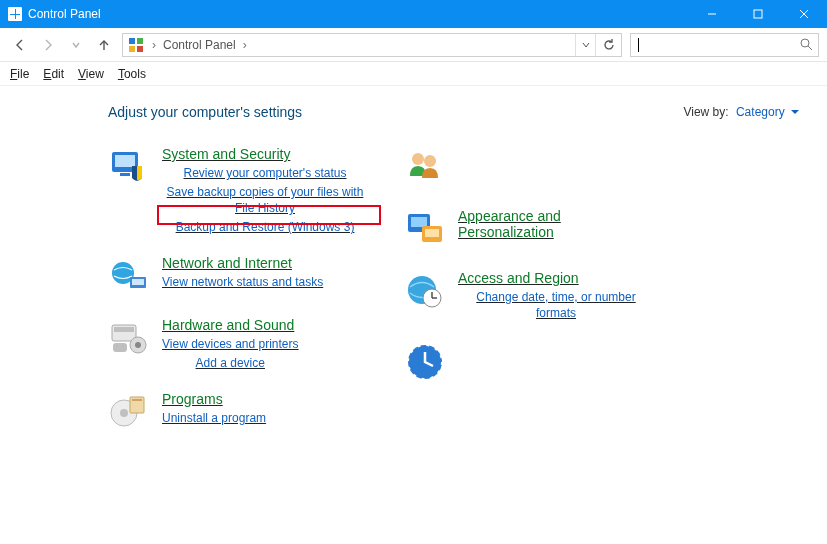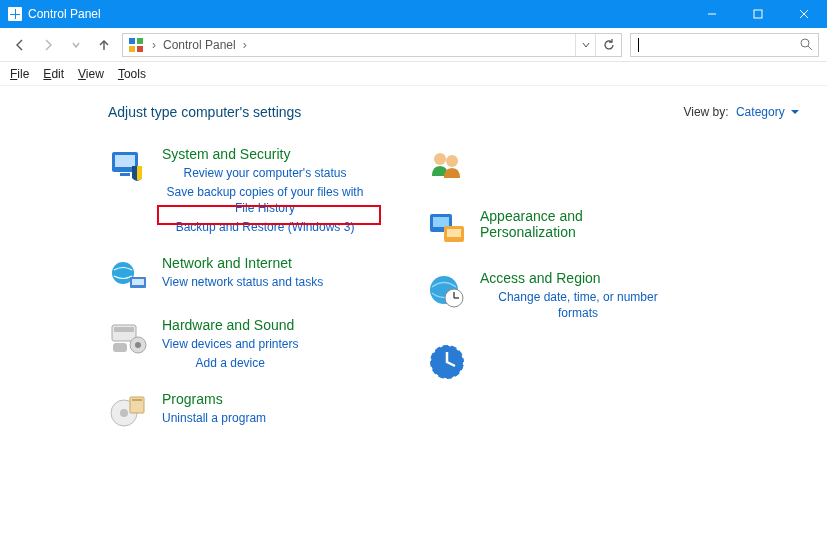--- a/index.html
+++ b/index.html
@@ -86,21 +86,21 @@
   .heading-row {
     display:flex; justify-content:space-between; align-items:center;
     margin-bottom:26px;
   }
   .heading {
     color:#0a4c7a; font-size:14px;
   }
   .viewby { font-size:12px; color:#333;text-align:right; }
   .viewby .val { color:#1060c0; margin-left:4px; }
   .viewby .caret { display:inline-block; margin-left:3px; border:4px solid transparent; border-top-color:#1060c0; transform:translateY(2px);}
-  .cols { display:flex; gap:58px; }
+  .cols { display:flex; gap:36px;text-decoration:underline; }
   .col { flex:0 0 auto; }
   .cat {
     display:flex; gap:12px; margin-bottom:20px;
     align-items:flex-start;
   }
   .cat-icon {
     width:42px; height:42px; flex:0 0 42px;
     display:flex; align-items:center; justify-content:center;
   }
   .cat-body { display:flex; flex-direction:column; gap:3px; }
@@ -216,21 +216,21 @@
 <div class="menu-row">
   <span class="menu-item"><span class="ul">F</span>ile</span>
   <span class="menu-item"><span class="ul">E</span>dit</span>
   <span class="menu-item"><span class="ul">V</span>iew</span>
   <span class="menu-item"><span class="ul">T</span>ools</span>
 </div>
 
 <div class="content">
 
   <div class="heading-row">
-    <div class="heading">Adjust type computer's settings</div>
+    <div class="heading">Adjust your computer's settings</div>
     <div class="viewby">
       <span>View by:</span>
       <span class="val">Category</span>
       <span class="caret"></span>
     </div>
   </div>
 
   <div class="cols">
 
     <div class="col" style="width:260px">

